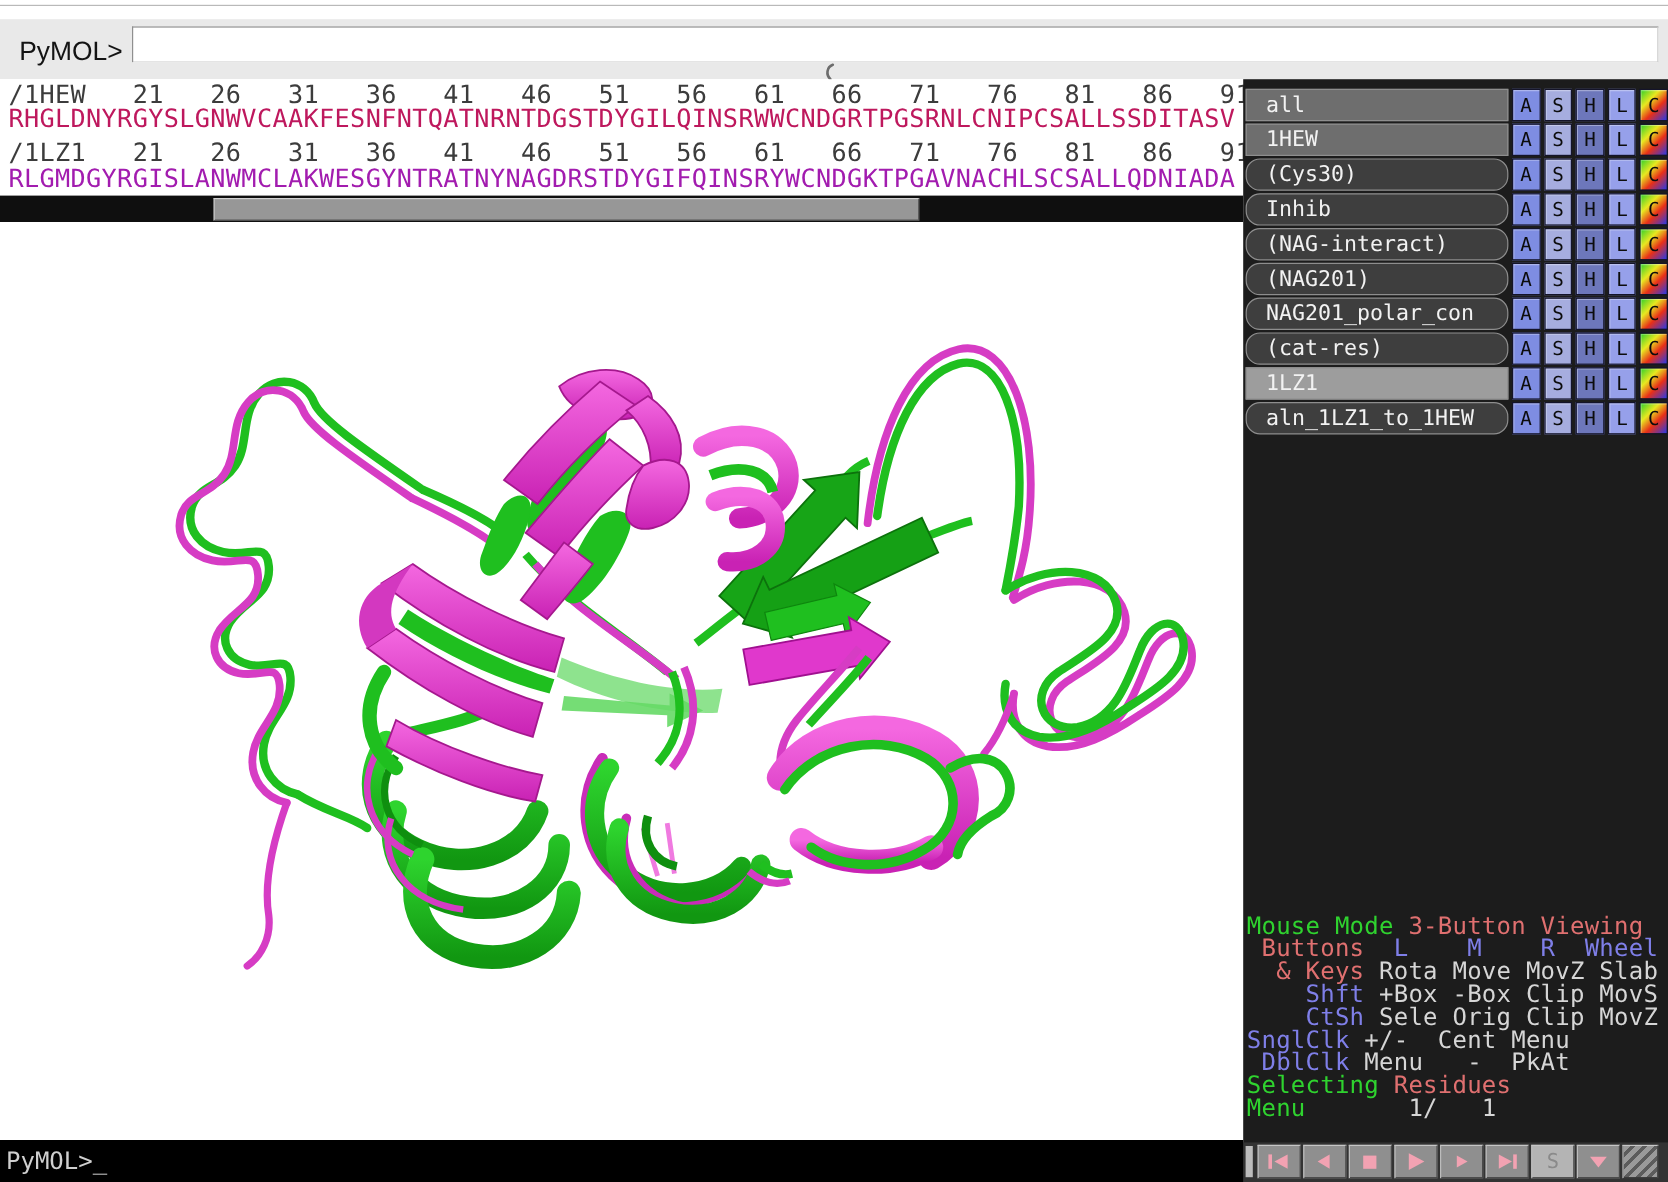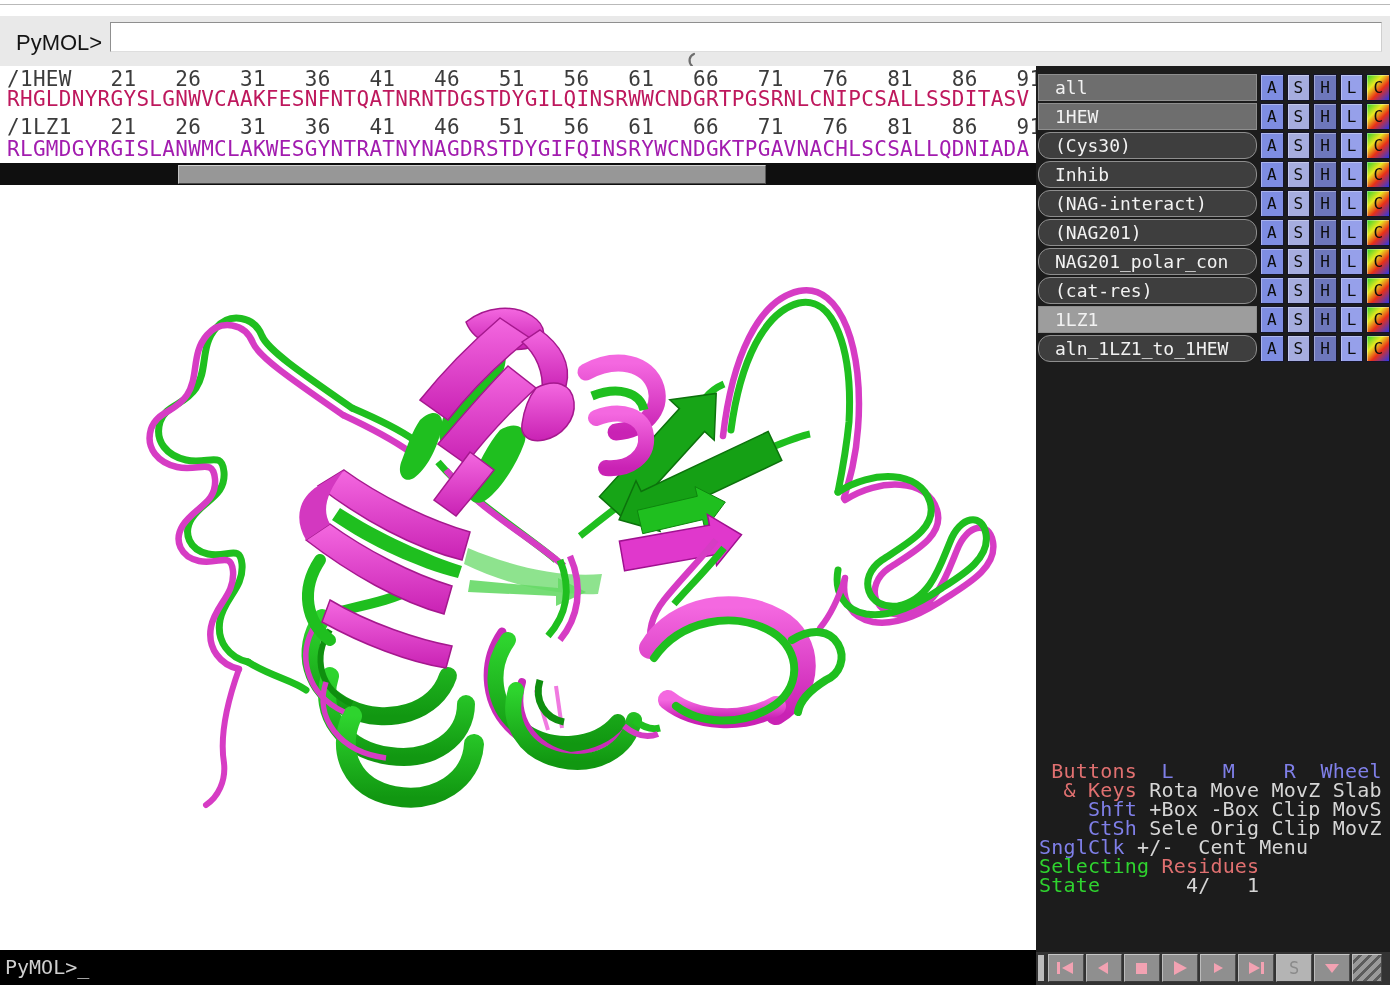--- a/index.html
+++ b/index.html
@@ -257,27 +257,29 @@
       <div class="obj-row obj-disabled">
         <span class="obj-name">aln_1LZ1_to_1HEW</span>
         <div class="obj-btn btn-A">A</div>
         <div class="obj-btn btn-S">S</div>
         <div class="obj-btn btn-H">H</div>
         <div class="obj-btn btn-L">L</div>
         <div class="obj-btn btn-C">C</div>
       </div>
     </div>
   <div id="mouse-help">
+      <div class="help-line"><span class="hl-green">Mouse Mode </span><span class="hl-salmon">3-Button Viewing</span></div>
       <div class="help-line"><span class="hl-salmon"> Buttons  </span><span class="hl-blue">L    M    R  Wheel</span></div>
       <div class="help-line"><span class="hl-salmon">  &amp; Keys </span><span class="hl-text">Rota Move MovZ Slab</span></div>
       <div class="help-line"><span class="hl-blue">    Shft </span><span class="hl-text">+Box -Box Clip MovS</span></div>
       <div class="help-line"><span class="hl-blue">    CtSh </span><span class="hl-text">Sele Orig Clip MovZ</span></div>
       <div class="help-line"><span class="hl-blue">SnglClk </span><span class="hl-text">+/-  Cent Menu</span></div>
+      <div class="help-line"><span class="hl-blue"> DblClk </span><span class="hl-text">Menu   -  PkAt</span></div>
       <div class="help-line"><span class="hl-green">Selecting </span><span class="hl-salmon">Residues</span></div>
-      <div class="help-line"><span class="hl-green">State </span><span class="hl-text">      4/   1</span></div>
+      <div class="help-line"><span class="hl-green">Menu </span><span class="hl-text">      1/   1</span></div>
     </div>
   <div id="playback">
     <div id="pb-tab"></div>
     <div id="pb-buttons">
         <div class="pb-btn">
           <svg width="22" height="16">
             <rect x="2" y="2" width="3" height="12" fill="#f2a2b2"></rect>
             <polygon points="18,2 7,8 18,14" fill="#f2a2b2"></polygon>
           </svg>
         </div>

